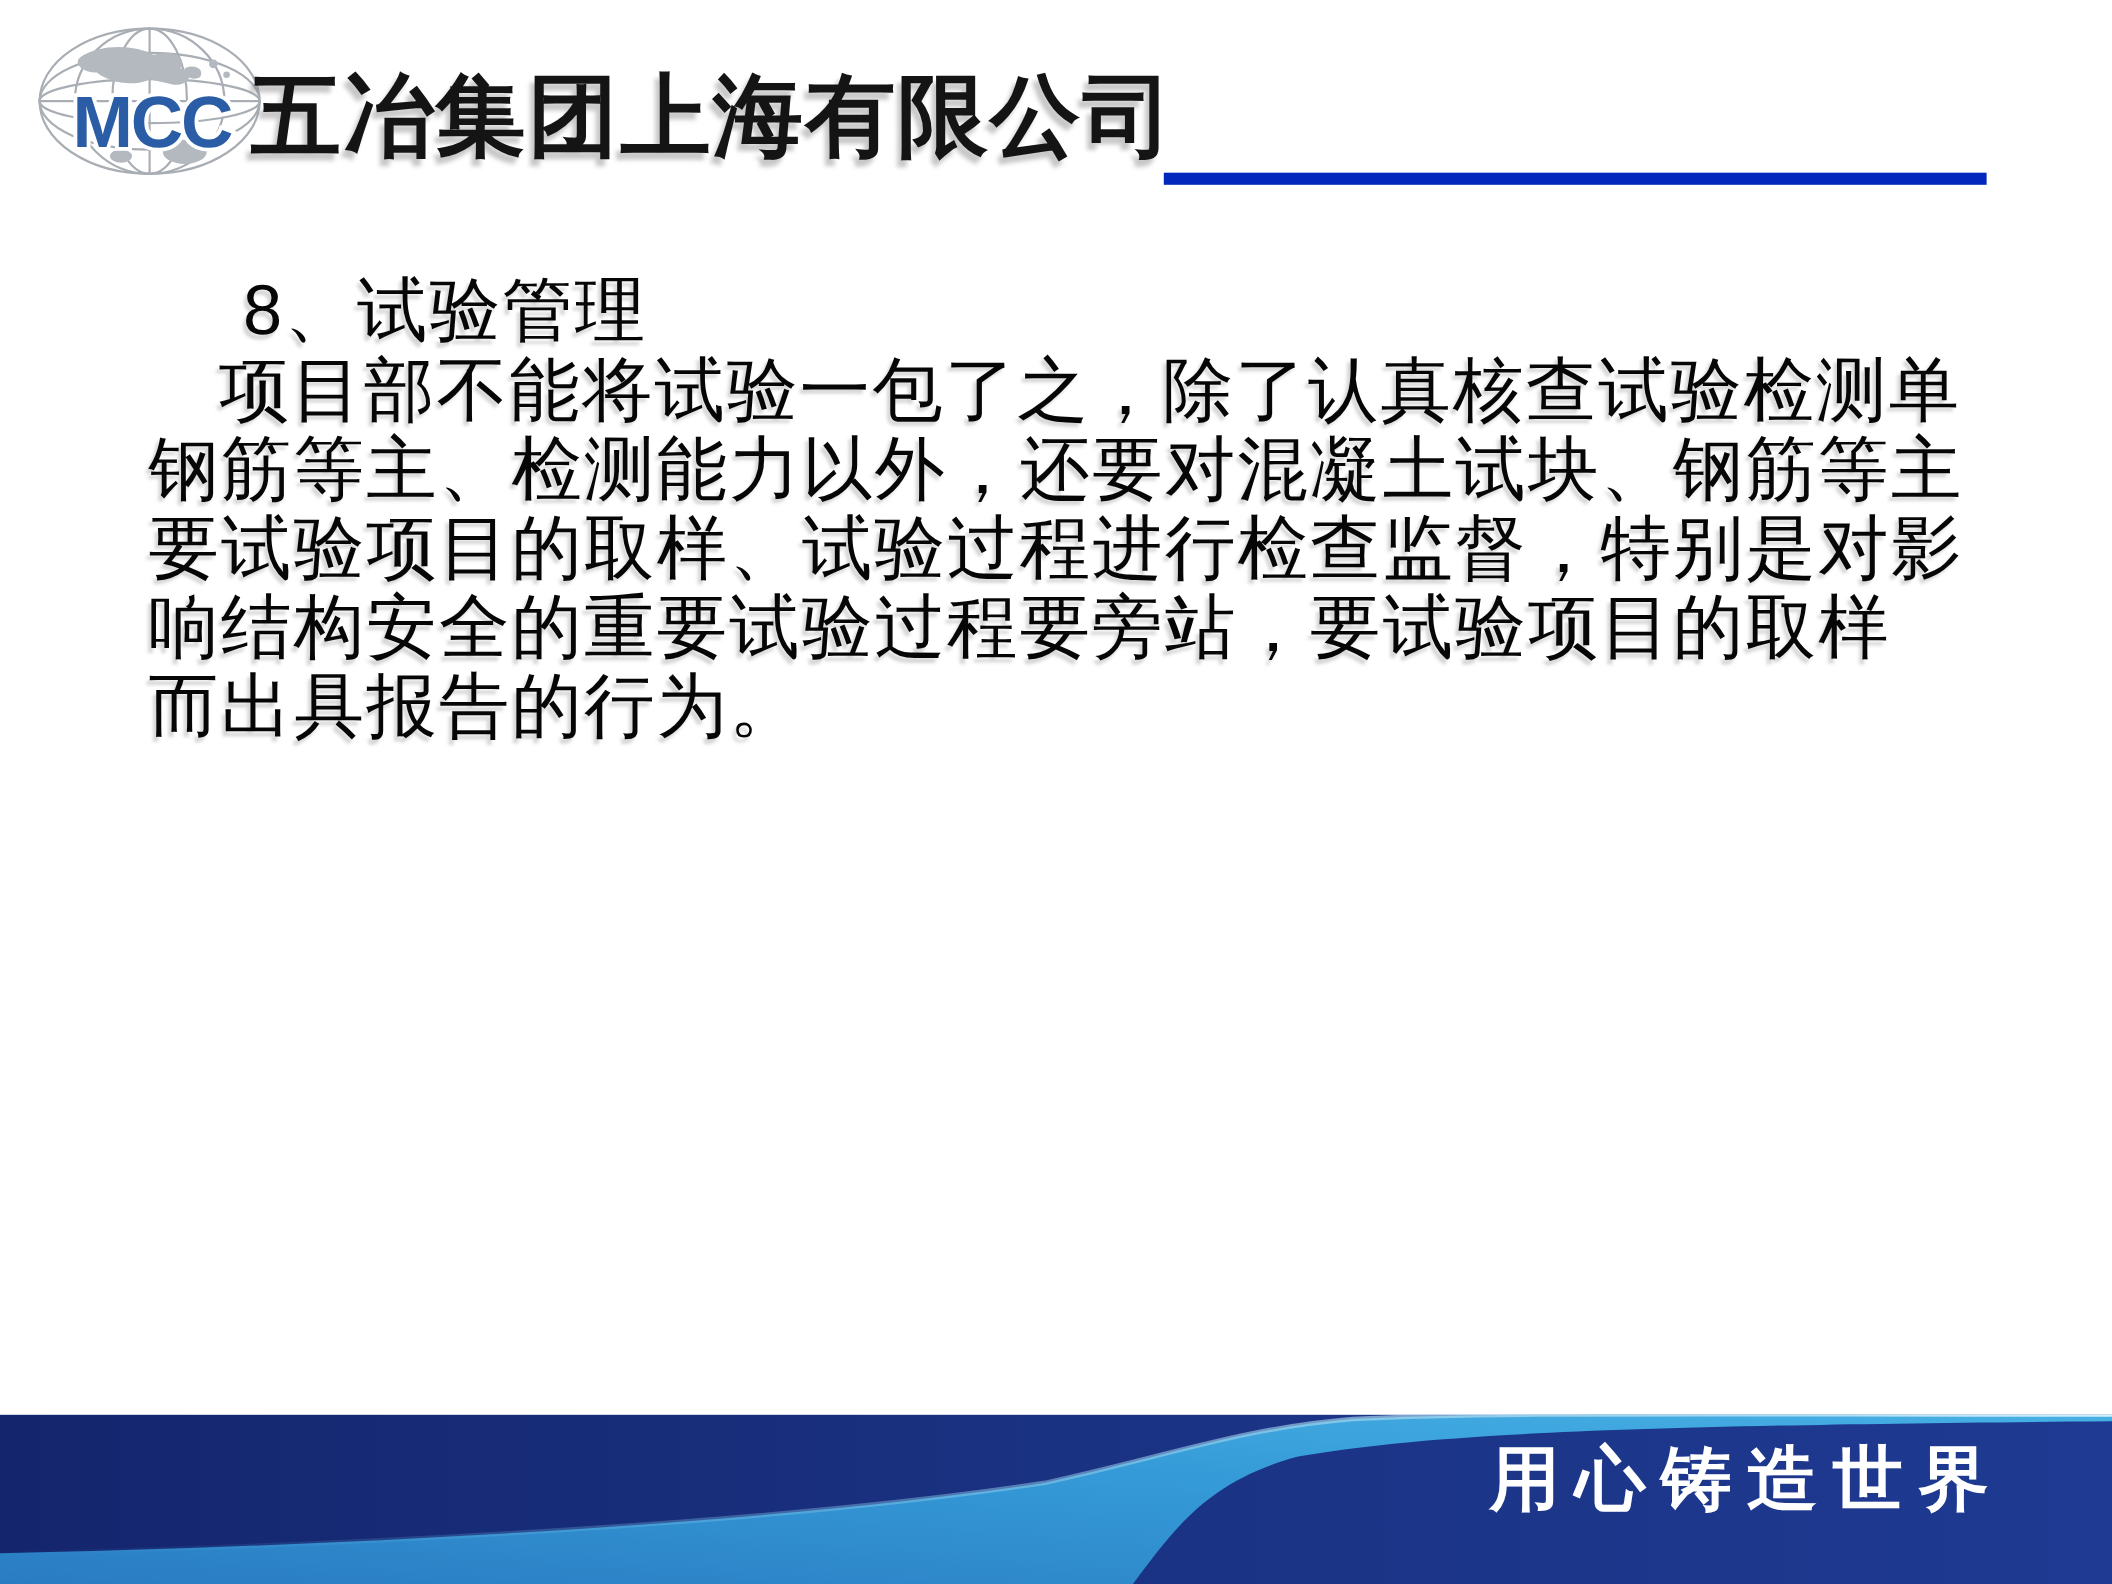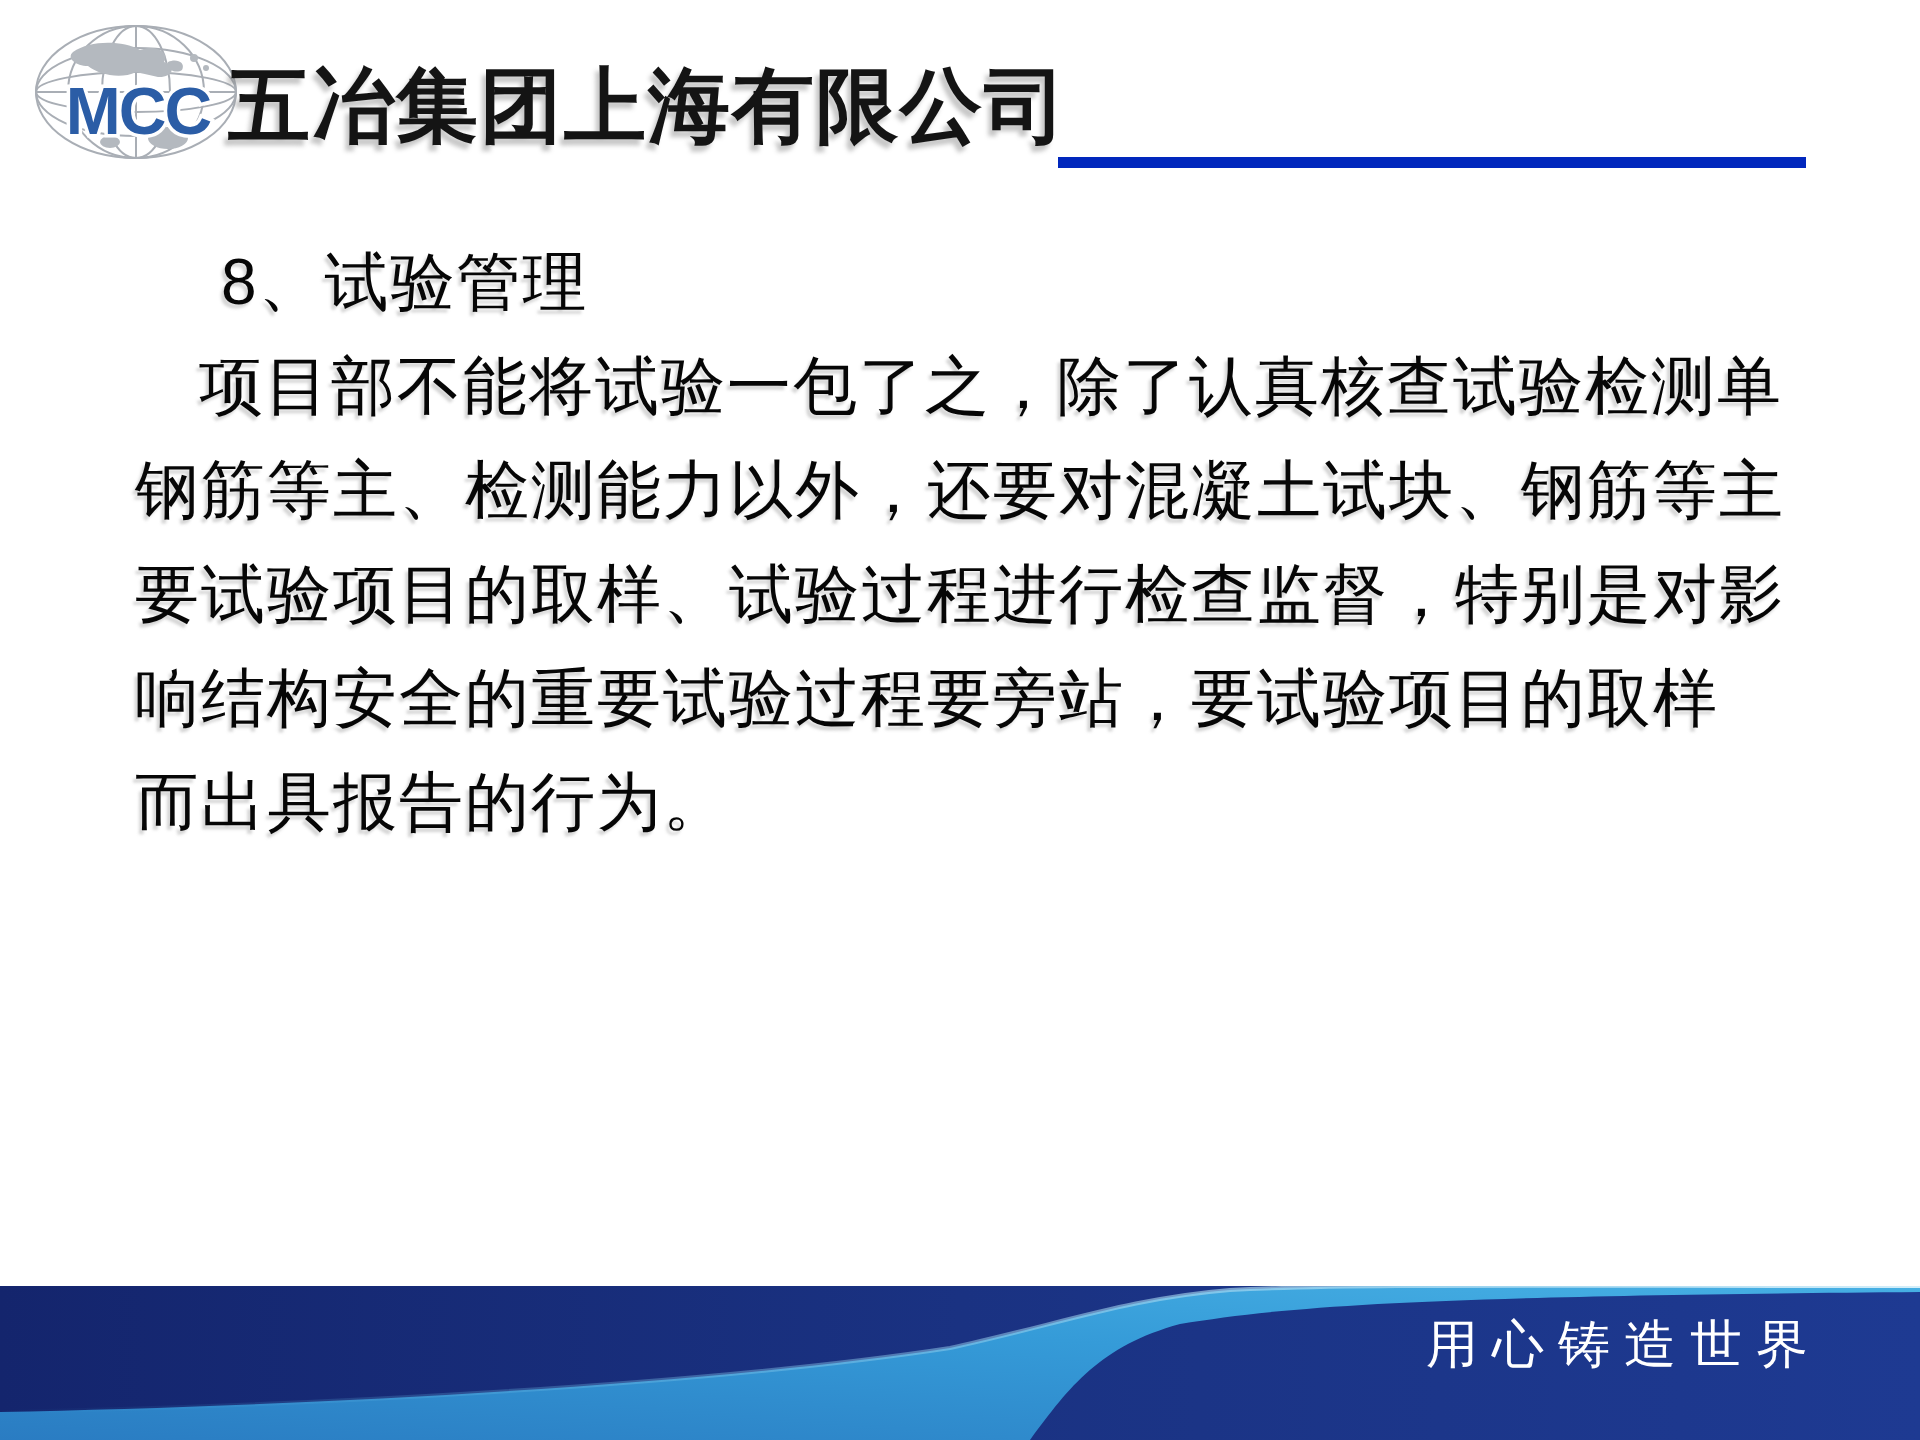--- a/index.html
+++ b/index.html
@@ -27,33 +27,33 @@
   }
 
   
   .content{
     position:absolute;left:135px;top:246px;width:1650px;
     font-size:64px;line-height:72px;font-weight:500;color:#060606;
     letter-spacing:2px;
     text-shadow:-3px 4px 3px rgba(150,150,150,0.40);
   }
   .content .heading{padding-left:86px;white-space:nowrap;}
-  .content .line{white-space:nowrap;margin-top:32px;}
+  .content .line{white-space:nowrap;}
   .content .line.first{padding-left:64px;}
 
   
   .footer{
     position:absolute;left:0;top:1286px;width:1920px;height:154px;
   }
   .footer svg{position:absolute;left:0;top:0;width:100%;height:100%;display:block;}
   .slogan{
     position:absolute;right:98px;top:28px;text-align:right;color:#ffffff;
   }
   .slogan-cn{
-    font-size:52px;font-weight:400;letter-spacing:14px;
+    font-size:64px;font-weight:700;letter-spacing:14px;
     white-space:nowrap;line-height:60px;
   }
   .slogan-en{
     font-size:31px;font-weight:700;letter-spacing:1px;
     white-space:nowrap;line-height:36px;margin-top:2px;
   }
 </style>
 </head>
 <body>
 

